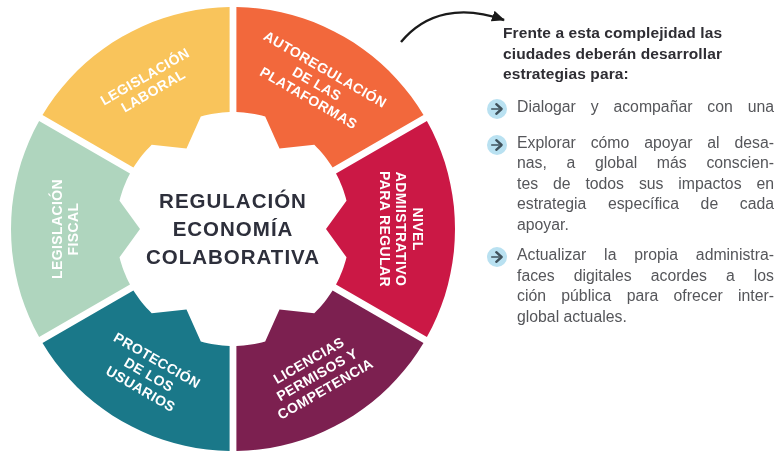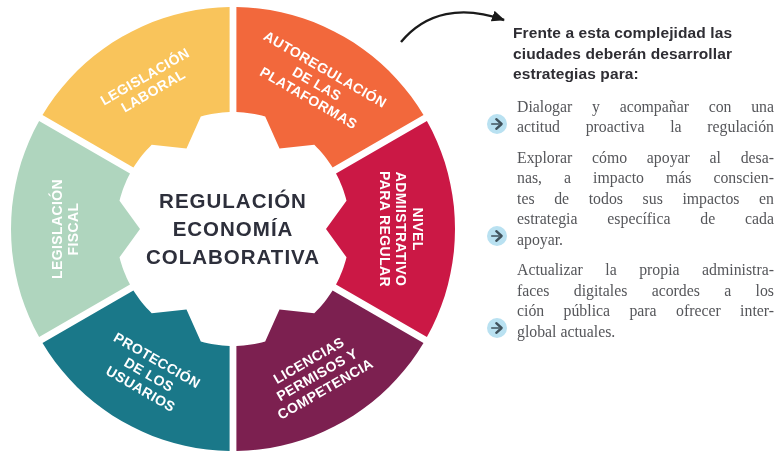--- a/index.html
+++ b/index.html
@@ -6,25 +6,25 @@
   #stage{
     position:relative;width:778px;height:452px;overflow:hidden;background:#fff;
     font-family:"Liberation Sans","DejaVu Sans",sans-serif;
   }
   #diagram-layer{position:absolute;left:0;top:0;}
   
   #strategies{
     position:absolute;left:487px;top:0;width:287px;color:#55565a;
   }
   .intro{
-    margin:23px 0 12px 26px;
+    margin:23px 0 12px 16px;
     font-size:15.5px;line-height:20.5px;font-weight:bold;color:#2e2d33;
     white-space:pre-line;letter-spacing:0.1px;
   }
-  .bullet{display:flex;align-items:flex-end;margin-bottom:10px;font-family:Liberation Serif, serif;}
+  .bullet{display:flex;align-items:flex-start;margin-bottom:10px;}
   .bullet .bicon{flex:0 0 20px;margin:2px 10px 0 0;}
   .blines{flex:1 1 auto;font-size:15.8px;line-height:20.5px;color:#55565a;}
   .jline{text-align:justify;text-align-last:justify;}
   .jline.final{text-align:last;text-align-last:left;}
 </style>
 </head>
 <body>
 
 <div id="stage">
 
@@ -72,32 +72,31 @@
 estrategias para:</div>
     <div id="bullets">
         <div class="bullet">
           <span class="bicon"><svg width="20" height="20" viewBox="0 0 20 20">
               <circle cx="10" cy="10" r="10" fill="#B9E1F1"></circle>
               <path d="M4.2 10 H12.6" stroke="#40525c" stroke-width="1.5" fill="none"></path>
               <path d="M9.3 5.2 L14.6 10 L9.3 14.8" stroke="#40525c" stroke-width="2.4" fill="none" stroke-linecap="round" stroke-linejoin="round"></path>
             </svg></span>
           <div class="blines">
             <div class="jline">Dialogar y acompañar con una</div>
-            <div class="jline">actitud proactiva la regulación</div>
           </div>
         </div>
         <div class="bullet">
           <span class="bicon"><svg width="20" height="20" viewBox="0 0 20 20">
               <circle cx="10" cy="10" r="10" fill="#B9E1F1"></circle>
               <path d="M4.2 10 H12.6" stroke="#40525c" stroke-width="1.5" fill="none"></path>
               <path d="M9.3 5.2 L14.6 10 L9.3 14.8" stroke="#40525c" stroke-width="2.4" fill="none" stroke-linecap="round" stroke-linejoin="round"></path>
             </svg></span>
           <div class="blines">
             <div class="jline">Explorar cómo apoyar al desa-</div>
-            <div class="jline">nas, a impacto más conscien-</div>
+            <div class="jline">nas, a global más conscien-</div>
             <div class="jline">tes de todos sus impactos en</div>
             <div class="jline">estrategia específica de cada</div>
             <div class="jline final">apoyar.</div>
           </div>
         </div>
         <div class="bullet">
           <span class="bicon"><svg width="20" height="20" viewBox="0 0 20 20">
               <circle cx="10" cy="10" r="10" fill="#B9E1F1"></circle>
               <path d="M4.2 10 H12.6" stroke="#40525c" stroke-width="1.5" fill="none"></path>
               <path d="M9.3 5.2 L14.6 10 L9.3 14.8" stroke="#40525c" stroke-width="2.4" fill="none" stroke-linecap="round" stroke-linejoin="round"></path>

